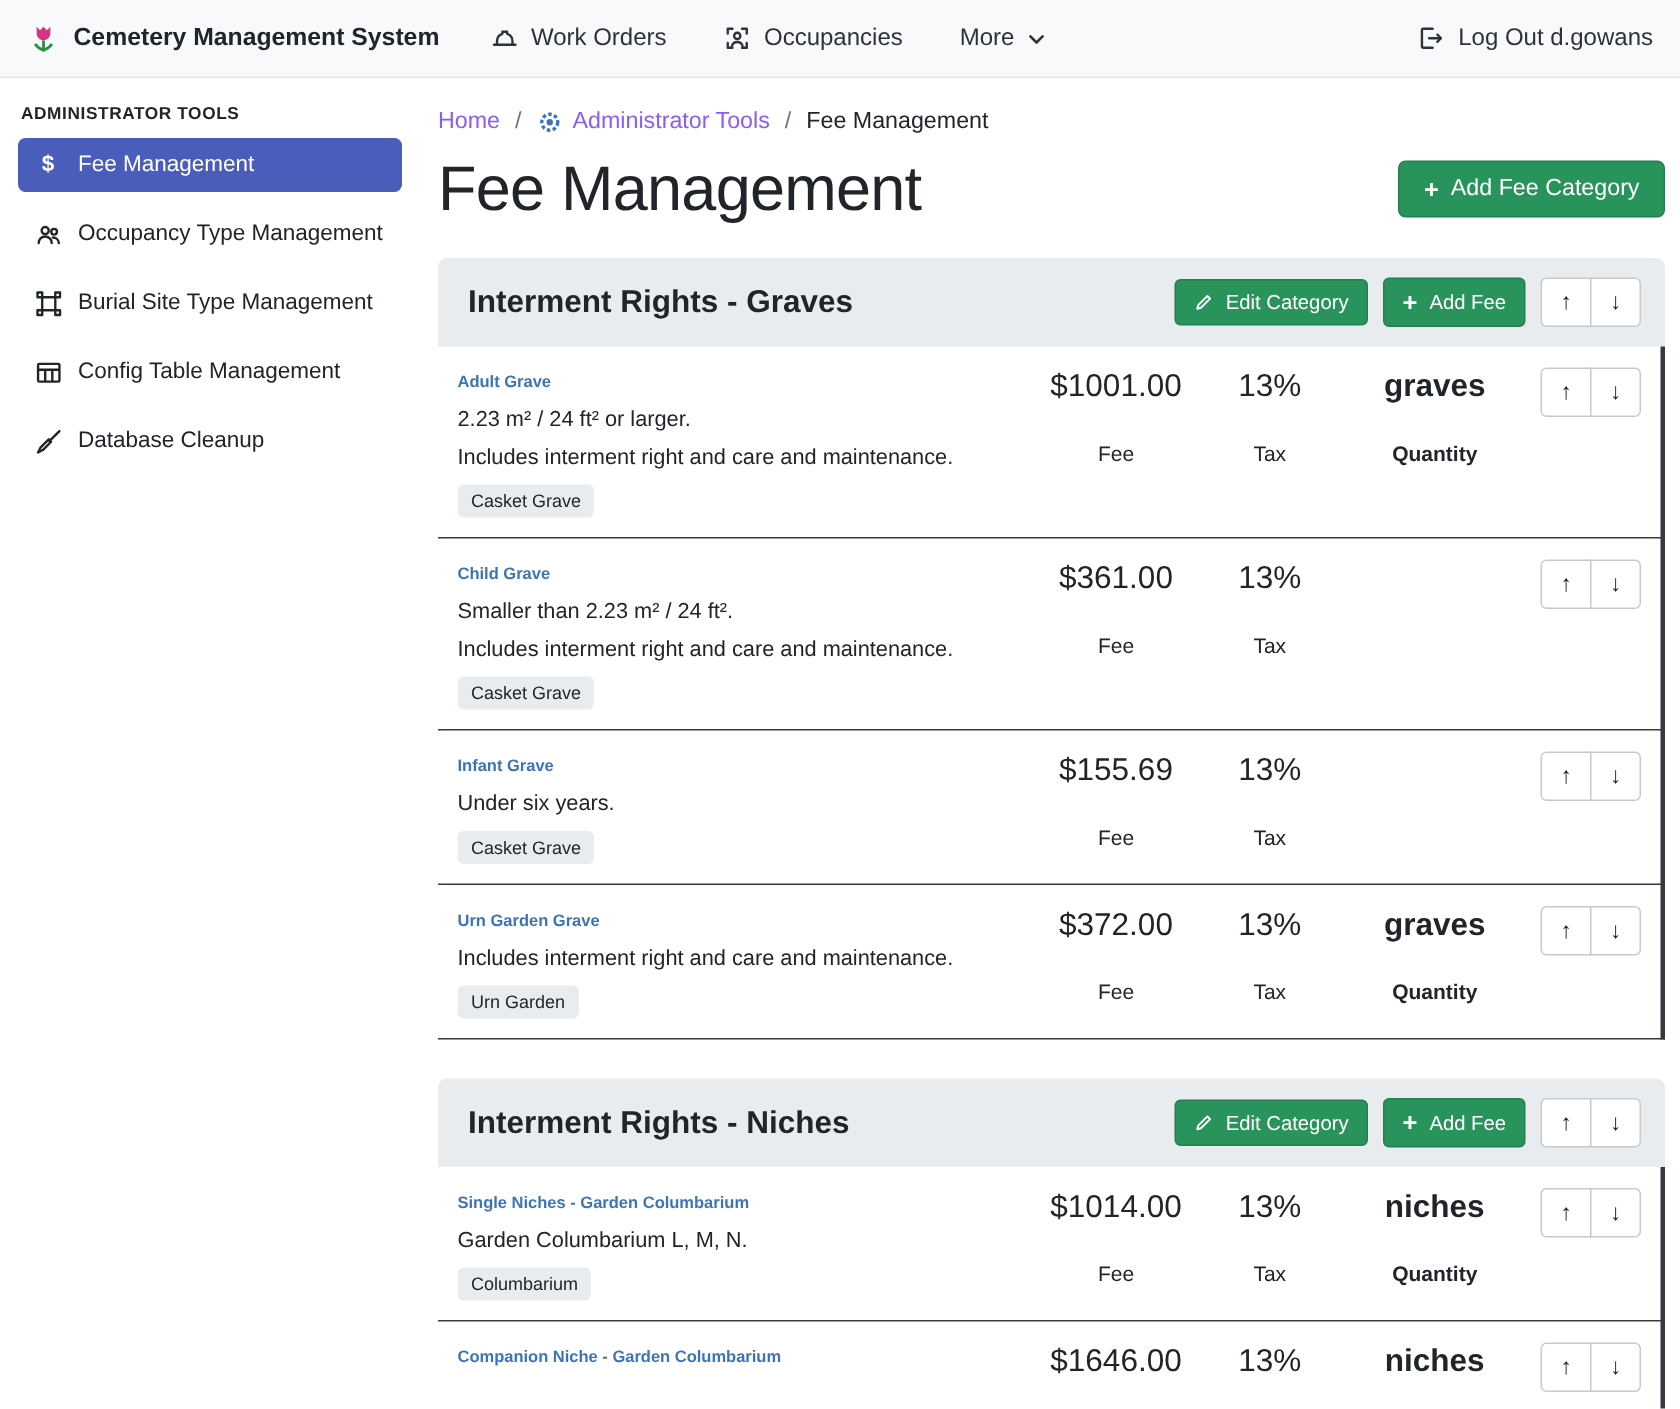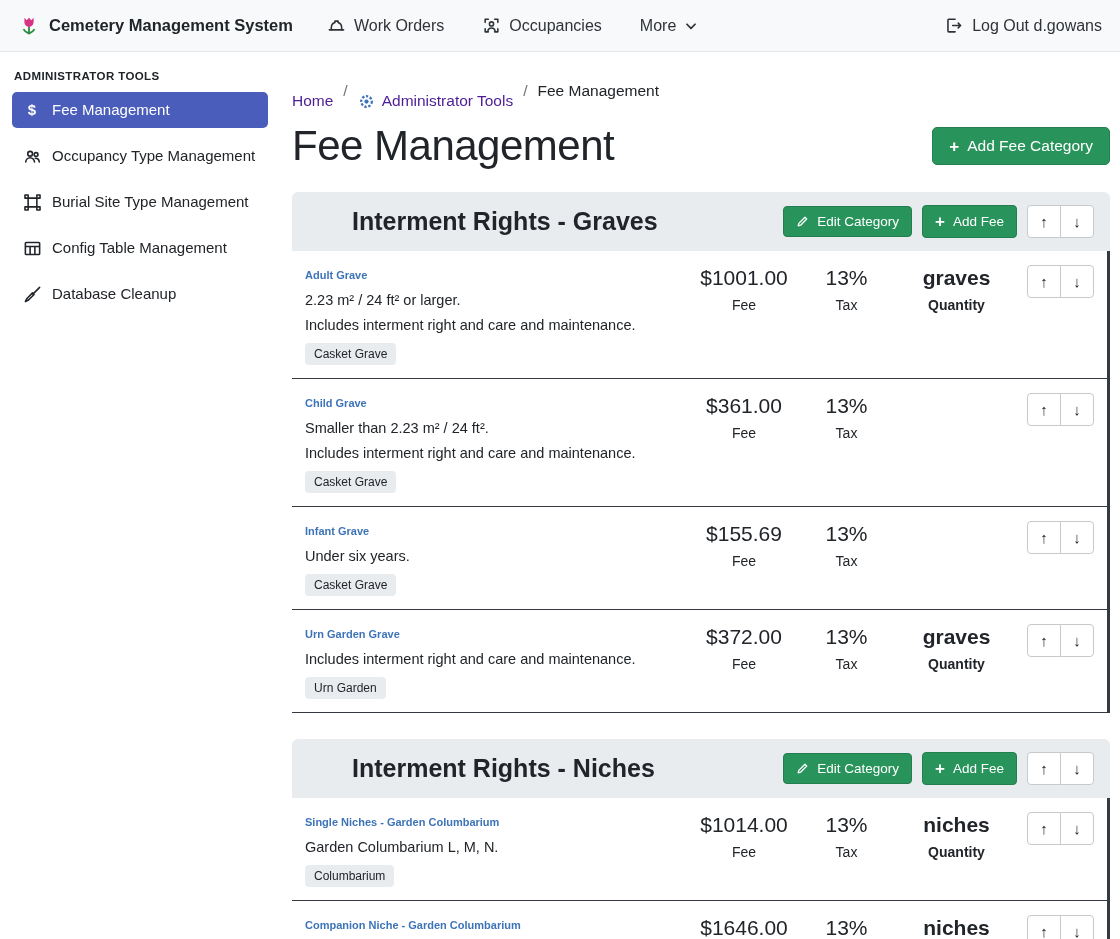--- a/index.html
+++ b/index.html
@@ -36,21 +36,21 @@
     border-radius: 5px; color: #212529; font-size: 15px; line-height: 1.32; cursor: pointer;
   }
   .side-icon { width: 20px; flex: 0 0 20px; display: flex; justify-content: center; padding-top: 1px; }
   .side-item.active { background: #4a5dbb; color: #fff; }
   .dollar-glyph { font-weight: 700; font-size: 15px; line-height: 1.2; }
 
   .main { flex: 1; padding: 0 10px 0 12px; }
 
   
   .breadcrumb { display: flex; align-items: center; gap: 10px; padding: 20px 0 4px; font-size: 15.5px; }
-  .crumb-link { color: #4c1d95; display: flex; align-items: flex-end; gap: 7px; cursor: pointer; margin-top: 20px; }
+  .crumb-link { color: #8b5cf6; display: flex; align-items: flex-end; gap: 7px; cursor: pointer; }
   .crumb-sep { color: #6c757d; }
   .crumb-current { color: #212529; }
 
   
   .title-row { display: flex; align-items: center; justify-content: space-between; margin: 8px 0 22px; }
   .page-title { font-size: 42px; font-weight: 400; letter-spacing: -0.5px; }
 
   
   .btn { border: none; cursor: pointer; font-family: inherit; }
   .btn-success {
@@ -68,34 +68,34 @@
   }
   .btn-group .btn-arrow:first-child { border-radius: 4px 0 0 4px; }
   .btn-group .btn-arrow:last-child { border-radius: 0 4px 4px 0; margin-left: -1px; }
 
   
   .card { margin-bottom: 26px; }
   .card-header {
     background: #e9ecef; border-radius: 6px 6px 0 0;
     display: flex; align-items: center; padding: 13px 16px 13px 20px;
   }
-  .card-title { font-size: 25px; font-weight: 600; margin-left: 40px; }
+  .card-title { font-size: 21px; font-weight: 600; }
   .header-controls { margin-left: auto; display: flex; align-items: center; gap: 10px; }
 
   .fee-list { position: relative; }
   .fee-list::after { content: ""; position: absolute; top: 0; right: 0; bottom: 0; width: 3px; background: #343a40; }
 
   .fee-row { display: flex; align-items: flex-start; padding: 14px 16px 13px 13px; border-bottom: 1px solid #343a40; }
   .fee-main { flex: 1; padding-right: 8px; }
   .fee-name { color: #3d74b8; font-size: 11px; font-weight: 700; cursor: pointer; }
   .fee-desc { font-size: 14.5px; margin-top: 9px; }
   .tag { display: inline-block; margin-top: 10px; background: #e9ecef; color: #212529; font-size: 12px; padding: 4px 9px; border-radius: 4px; }
   .col { text-align: center; padding-top: 1px; }
   .col .val { font-size: 21px; }
-  .col .lbl { font-size: 14px; margin-top: 7px; }
+  .col .lbl { font-size: 14px; margin-top: 24px; }
   .col-fee { width: 110px; }
   .col-tax { width: 95px; }
   .col-qty { width: 125px; font-weight: bold; }
   .row-arrows { margin-left: 8px; }
 </style>
 </head>
 <body>
 
 <header class="navbar">
   <a class="brand">

